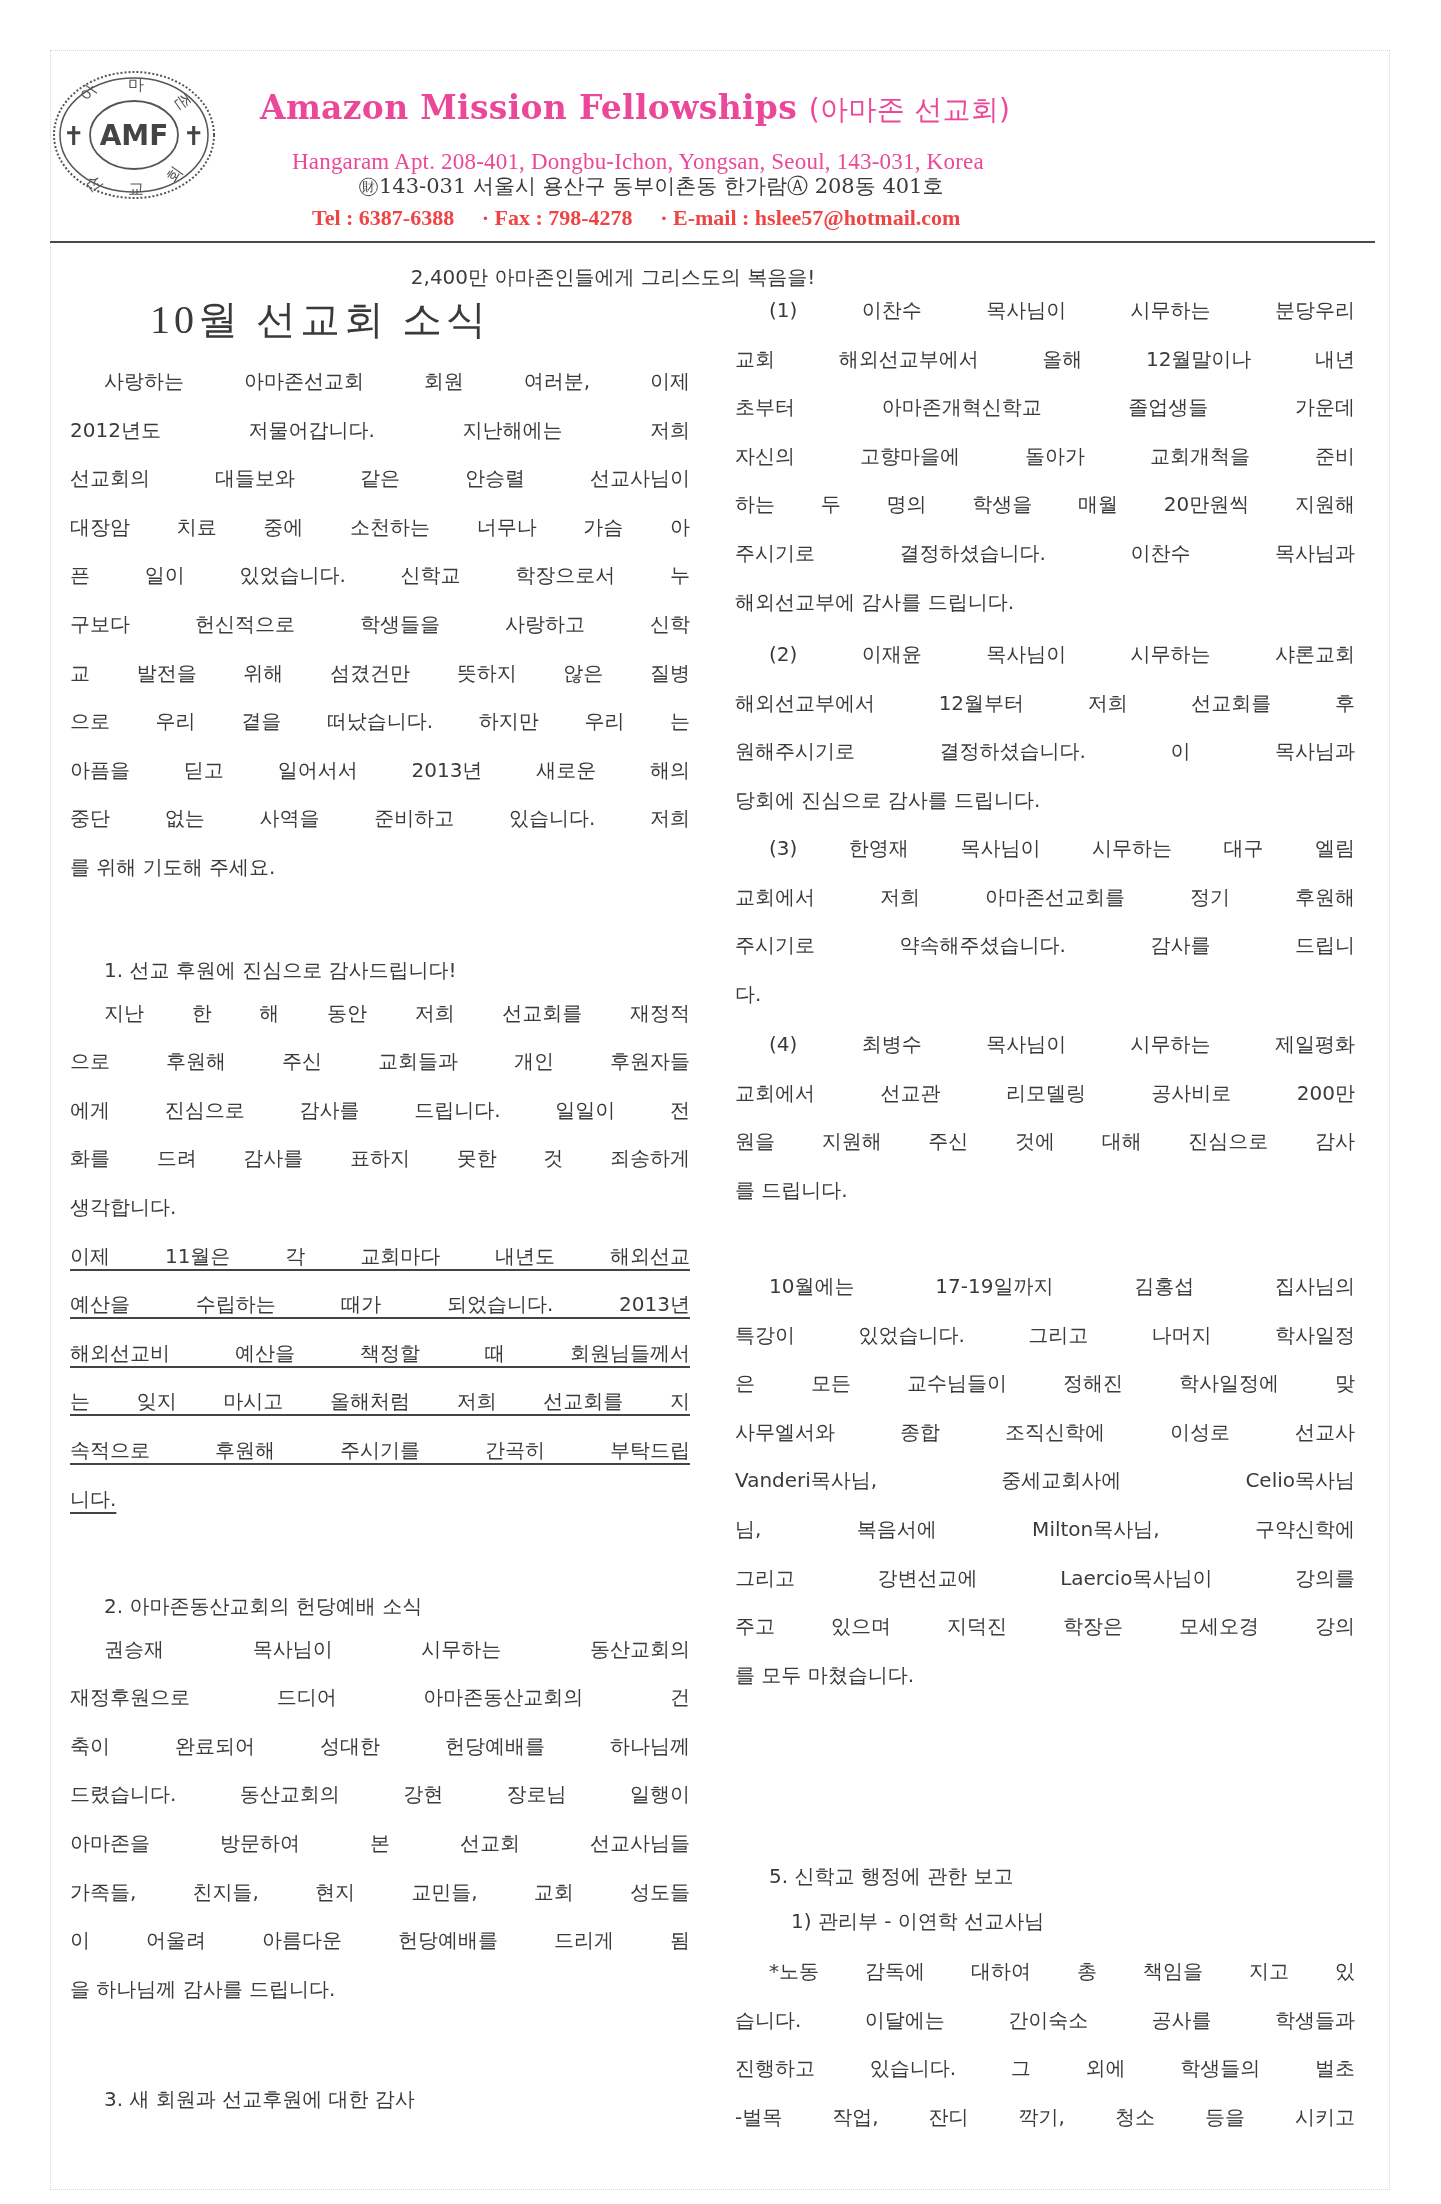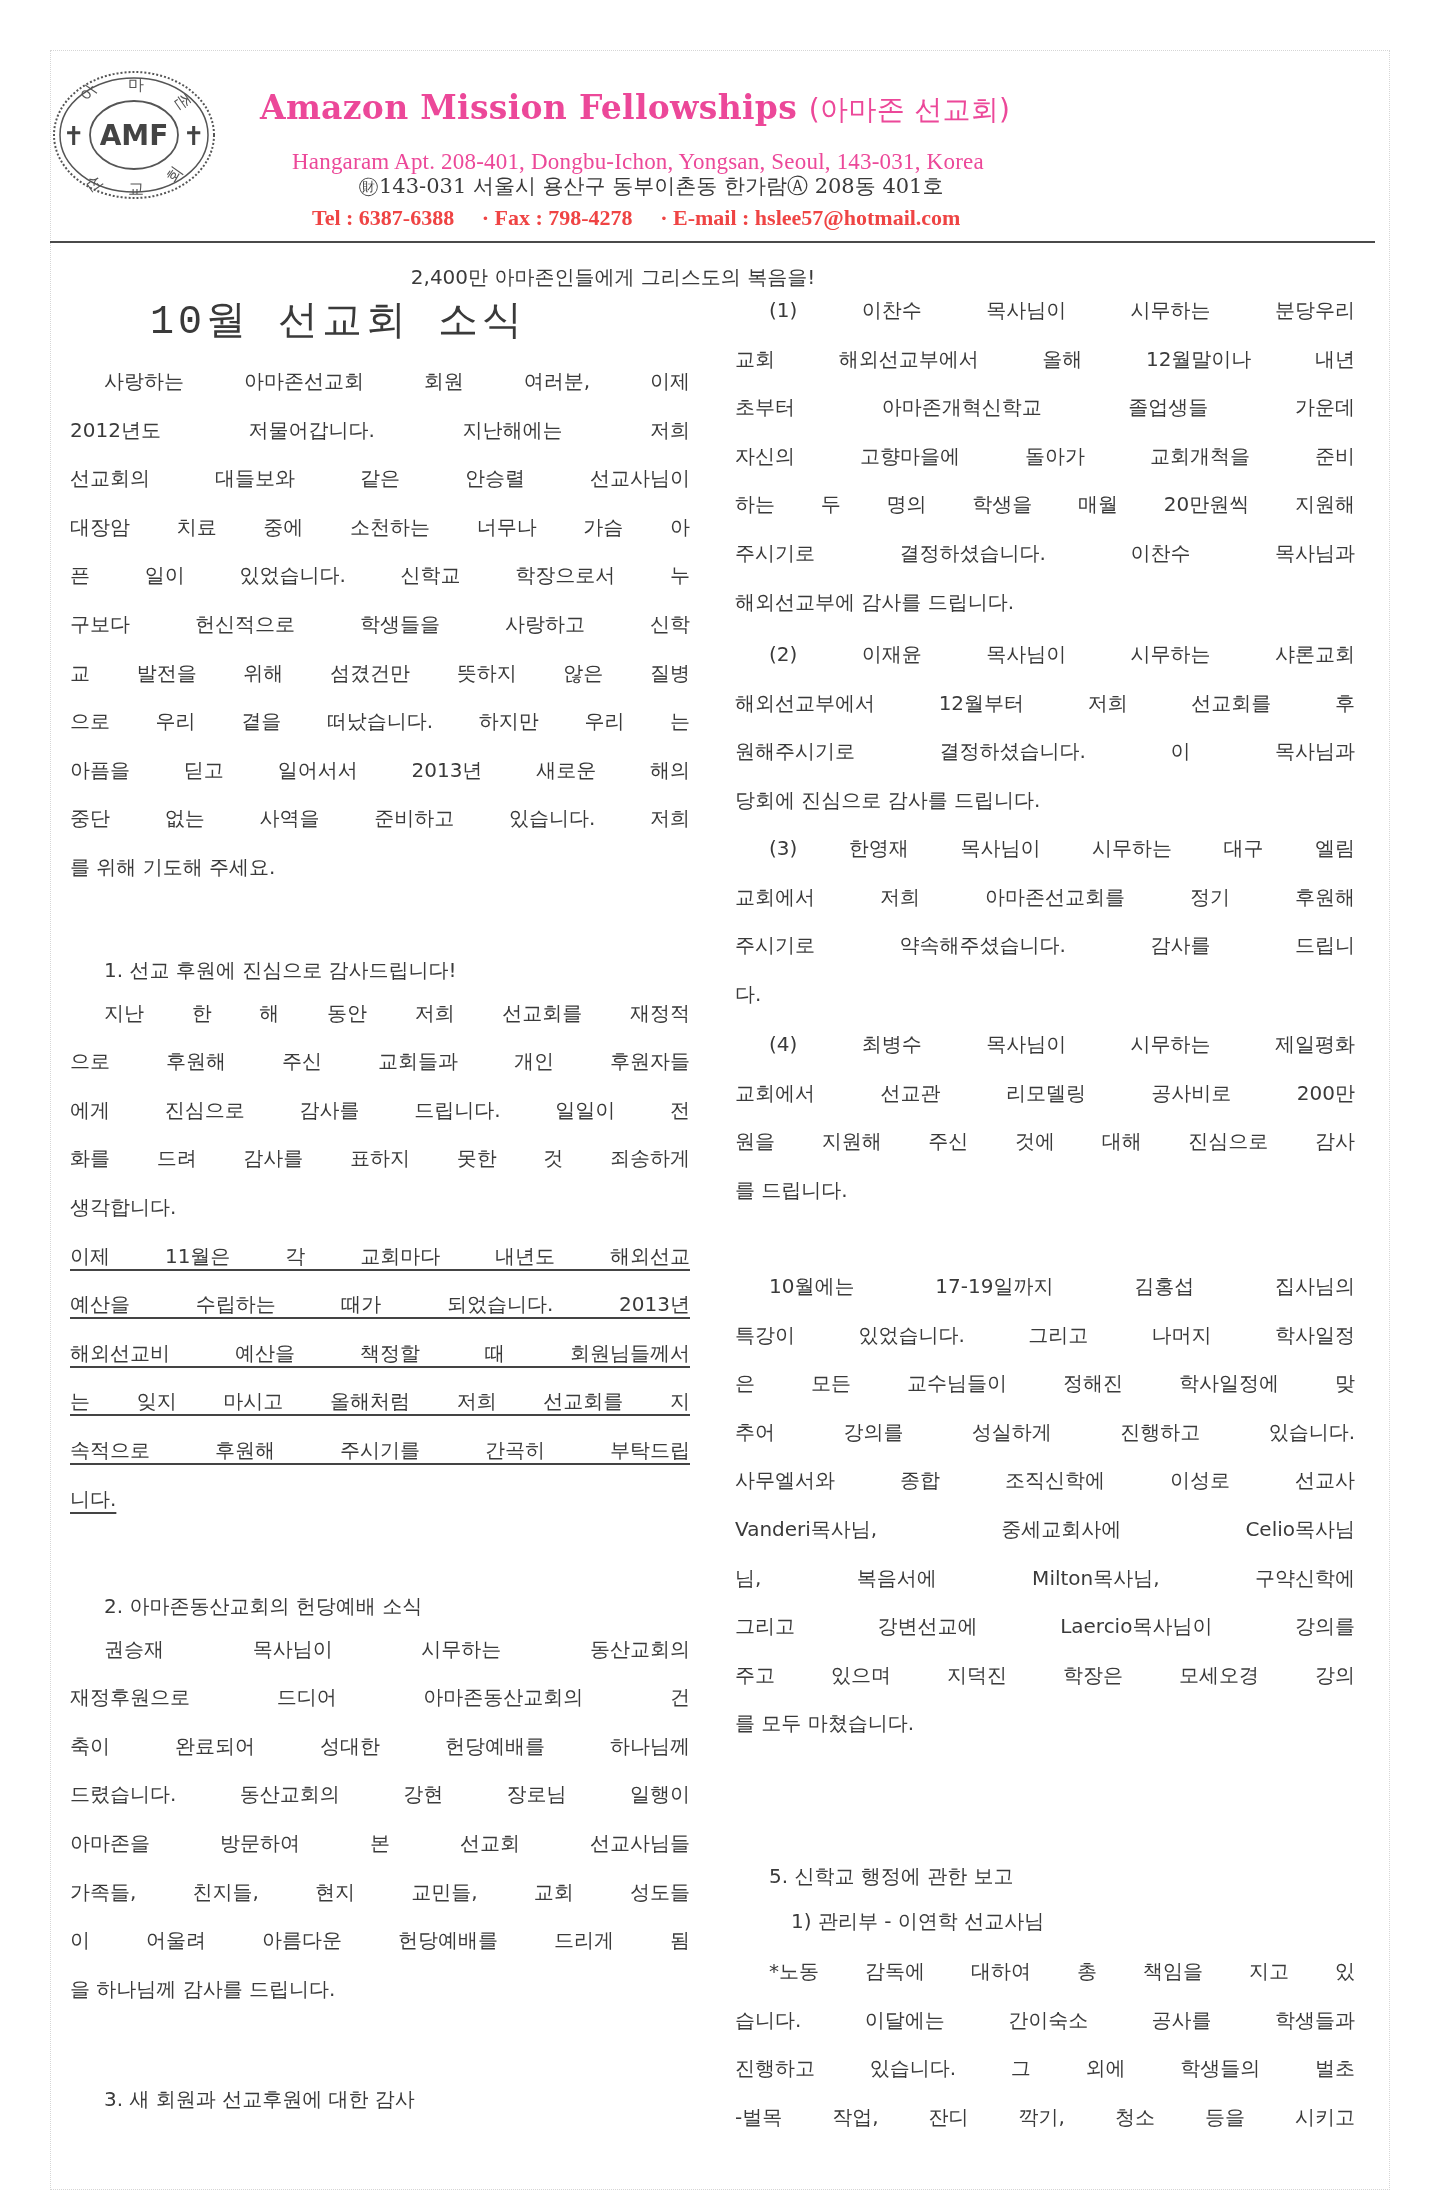--- a/index.html
+++ b/index.html
@@ -15,21 +15,21 @@
          font-size: 23px; color: #ec4899; white-space: nowrap; letter-spacing: 0.2px; }
   .addr-ko { position: absolute; left: 358px; top: 172px; font-family: "DejaVu Serif", "Liberation Serif", serif;
          font-size: 21px; color: #3a3a3a; white-space: nowrap; }
   .contact { position: absolute; left: 312px; top: 205px; font-family: "Liberation Serif", "DejaVu Serif", serif;
          font-weight: bold; font-size: 22px; color: #ef4444; white-space: nowrap; }
   .contact span { margin-right: 22px; }
   .header-rule { position: absolute; left: 50px; top: 241px; width: 1325px; height: 0;
          border-top: 2px solid #4a4a4a; }
   .tagline { position: absolute; left: 0; width: 1226px; top: 264px; text-align: center;
          font-size: 20px; color: #3a3a3a; white-space: nowrap; }
-  .main-title { position: absolute; left: 150px; top: 292px; font-family: Liberation Mono, monospace;
+  .main-title { position: absolute; left: 150px; top: 292px; font-family: Liberation Serif, serif;
          font-size: 40px; color: #3a3a3a; letter-spacing: 4px; white-space: nowrap; }
   .col { position: absolute; font-size: 20px; line-height: 48.6px; color: #3a3a3a; }
   .col-left { left: 70px; width: 620px; }
   .col-right { left: 735px; width: 620px; }
   .line { display: block; height: 48.6px; text-align: justify; text-align-last: justify; white-space: nowrap; overflow: visible; }
   .line.last { text-align-last: left; }
   .line.indent { padding-left: 34px; }
   .line.heading { padding-left: 34px; text-align-last: left; }
   .line.subheading { padding-left: 56px; text-align-last: left; }
   .uline { text-decoration: underline; text-decoration-thickness: 1.5px; text-underline-offset: 6px; text-decoration-color: #444; }
@@ -147,21 +147,20 @@
   <span class="line indent">(4) 최병수 목사님이 시무하는 제일평화</span>
   <span class="line">교회에서 선교관 리모델링 공사비로 200만</span>
   <span class="line">원을 지원해 주신 것에 대해 진심으로 감사</span>
   <span class="line last">를 드립니다.</span>
 </div>
 
 <div class="col col-right" style="top:1262px;">
   <span class="line indent">10월에는 17-19일까지 김홍섭 집사님의</span>
   <span class="line">특강이 있었습니다. 그리고 나머지 학사일정</span>
   <span class="line">은 모든 교수님들이 정해진 학사일정에 맞</span>
-  <span class="line">추어 강의를 성실하게 진행하고 있습니다.</span>
   <span class="line">사무엘서와 종합 조직신학에 이성로 선교사</span>
   <span class="line">Vanderi목사님, 중세교회사에 Celio목사님</span>
   <span class="line">님, 복음서에 Milton목사님, 구약신학에</span>
   <span class="line">그리고 강변선교에 Laercio목사님이 강의를</span>
   <span class="line">주고 있으며 지덕진 학장은 모세오경 강의</span>
   <span class="line last">를 모두 마쳤습니다.</span>
 </div>
 
 <div class="col col-right" style="top:1852px;">
   <span class="line heading">5. 신학교 행정에 관한 보고</span>

